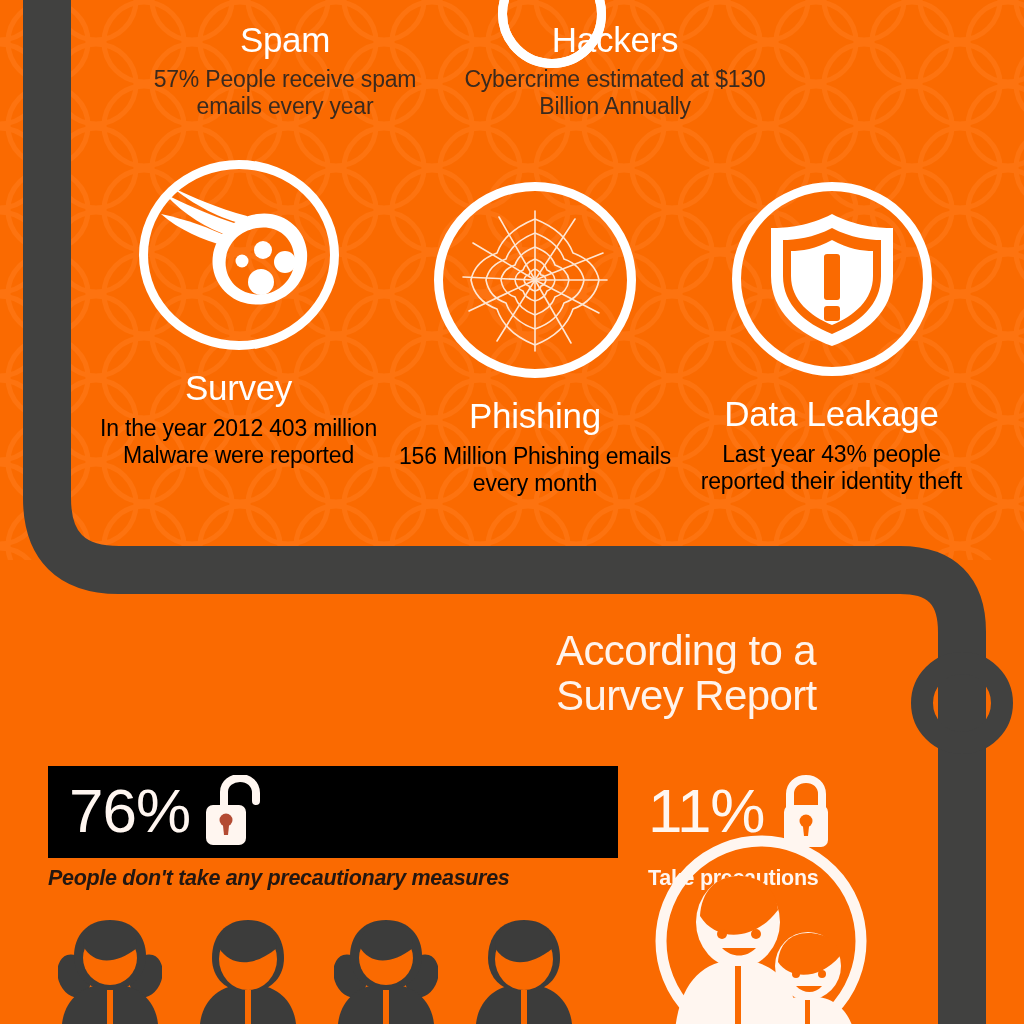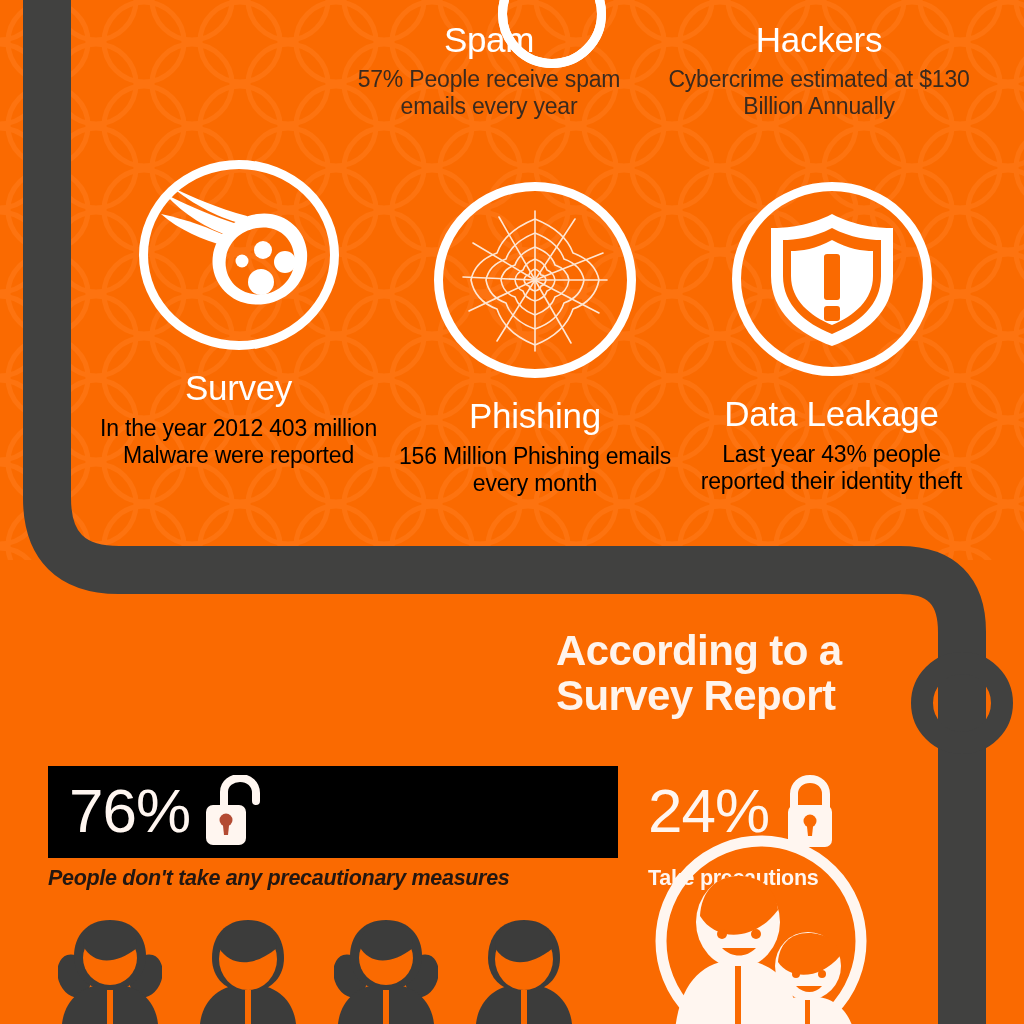--- a/index.html
+++ b/index.html
@@ -32,21 +32,21 @@
   #content {
     position: absolute; inset: 0;
     z-index: 2;
   }
 
   
   .toprow {
     position: absolute;
     top: 0; left: 120px; right: 40px;
     display: flex;
-    justify-content: flex-end;
+    justify-content: flex-start;
     gap: 0px;
   }
   .topcol { width: 330px; text-align: center; }
   .topcol.hackers { width: 330px; }
 
   .top-circle-stub {
     position: absolute;
     top: -40px;
     left: 50%;
     transform: translateX(-50%);
@@ -111,21 +111,21 @@
     letter-spacing: -0.2px;
   }
 
   
   #survey-heading {
     position: absolute;
     top: 628px;
     left: 556px;
     width: 330px;
     font-size: 42px;
-    font-weight: bold;
+    font-weight: normal;
     color: #FFF4EC;
     line-height: 1.08;
     letter-spacing: -0.6px;
     z-index: 3;
   }
 
   
   #stats {
     position: absolute;
     top: 766px; left: 0; width: 100%;
@@ -336,21 +336,21 @@
           <path d="M20 30 L20 17 C20 8, 28 3, 36 3 C 45 3, 52 9, 52 18 L52 26" fill="none" stroke="#FFF6F0" stroke-width="8" stroke-linecap="round"></path>
           <rect x="2" y="30" width="40" height="40" rx="7" fill="#FFF6F0"></rect>
           <circle cx="22" cy="45" r="6.5" fill="#B34B33"></circle>
           <path d="M18.5 46 L25.5 46 L24 60 L20 60 Z" fill="#B34B33"></path>
         </svg>
       </span>
     </div>
     <div id="label-76">People don't take any precautionary measures</div>
 
     <div id="block-24">
-      <span class="pct-big">24%</span>
+      <span class="pct-big">11%</span>
       <span class="lock-slot">
         <svg width="58" height="74" viewBox="0 0 58 74" aria-hidden="true">
           <path d="M11 32 L11 19 C11 10, 18 4, 27 4 C 36 4, 43 10, 43 19 L43 32" fill="none" stroke="#FFF6F0" stroke-width="8" stroke-linecap="round"></path>
           <rect x="5" y="30" width="44" height="42" rx="7" fill="#FFF6F0"></rect>
           <circle cx="27" cy="46" r="6.5" fill="#FA6A01"></circle>
           <path d="M23.5 47 L30.5 47 L29 61 L25 61 Z" fill="#FA6A01"></path>
         </svg>
       </span>
     </div>
     <div id="label-24">Take precautions</div>

